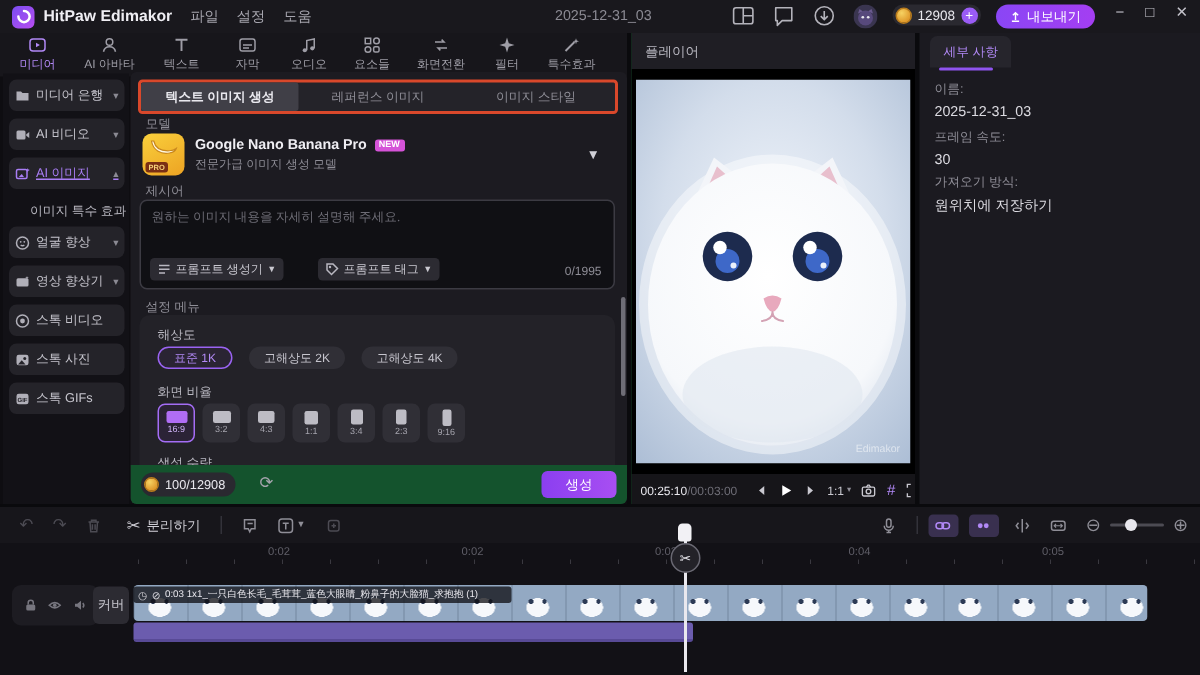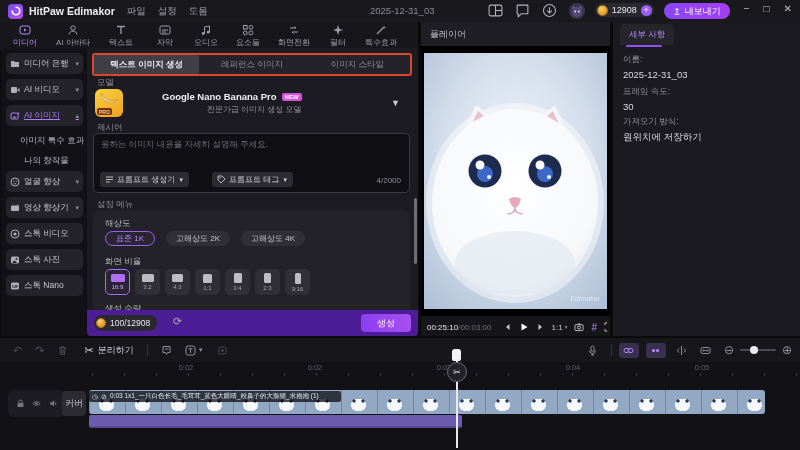--- a/index.html
+++ b/index.html
@@ -44,59 +44,59 @@
   .side-pill{margin:0 3px 5px 4px;height:21px;background:#242329;border-radius:5px;display:flex;align-items:center;
              padding:0 4px;font-size:8.5px;color:#c6c5cd;}
   .side-pill svg{width:10px;height:10px;margin-right:4px;flex:none;color:#b0afb8;}
   .side-pill .cap{margin-left:auto;font-size:7px;color:#8b8a93;}
   .side-pill.active{color:#a97ef5;text-decoration:underline;}
   .side-pill.active svg{color:#a97ef5;}
   .side-sub{font-size:8.5px;color:#b9b8c1;padding:4px 0 4px 22px;}
   .side-sub.selected{color:#a97ef5;}
 
   
-  .genpanel{left:87px;top:48px;width:331px;height:288px;background:#1c1b21;border-radius:4px;overflow:hidden;text-align:right;}
+  .genpanel{left:87px;top:48px;width:331px;height:288px;background:#1c1b21;border-radius:4px;overflow:hidden;}
   .tabs-wrap{position:absolute;left:5px;top:5px;width:316px;height:19px;border:2px solid #d9482b;border-radius:3px;
              background:#242329;display:flex;}
   .tab{flex:1;display:flex;align-items:center;justify-content:center;font-size:8.5px;color:#8f8e97;}
   .tab.selected{background:#403f47;color:#e9e8ee;border-radius:2px;font-weight:bold;}
   .sec-label{font-size:8.5px;color:#8f8e97;}
   .model-row{position:absolute;left:8px;top:39px;width:313px;height:32px;display:flex;align-items:center;}
   .model-ico{width:28px;height:28px;border-radius:6px;background:linear-gradient(150deg,#f9d03c,#eda323);
              position:relative;flex:none;}
   .model-ico .banana{position:absolute;left:4px;top:3px;width:20px;height:14px;}
   .model-ico .pro{position:absolute;left:2px;bottom:2px;background:#7a2f14;color:#f7d27a;font-size:5px;
                   padding:0.5px 2px;border-radius:2px;font-weight:bold;}
   .model-meta{margin-left:7px;}
-  .model-name{font-size:9.5px;font-weight:bold;color:#efeef3;display:flex;align-items:center;margin-left:32px;}
+  .model-name{font-size:9.5px;font-weight:bold;color:#efeef3;display:flex;align-items:center;}
   .newbadge{background:#d553d8;color:#fff;font-size:6px;font-weight:bold;border-radius:2px;
             padding:1px 3px;margin-left:5px;}
   .model-desc{font-size:8px;color:#8f8e97;margin-top:2px;}
   .caret{color:#cfcfd6;font-size:9px;}
   .prompt-box{position:absolute;left:6px;top:85px;width:317px;height:60px;background:#101014;
               border:1px solid #3c3b43;border-radius:5px;box-sizing:border-box;}
-  .prompt-ph{position:absolute;left:7px;top:5px;font-size:8.5px;color:#6d6c75;}
+  .prompt-ph{position:absolute;left:7px;top:5px;font-size:8.5px;color:#6d6c75;font-family:Liberation Serif, serif;}
   .prompt-btn{position:absolute;bottom:5px;height:15px;background:#2c2b32;border-radius:3px;display:flex;
               align-items:center;padding:0 5px;font-size:8px;color:#c9c8d0;}
   .prompt-btn svg{width:9px;height:9px;margin-right:3px;color:#b9b8c1;}
   .prompt-cnt{position:absolute;right:8px;bottom:7px;font-size:8px;color:#8f8e97;}
   .settings-card{position:absolute;left:6px;top:162px;width:317px;height:140px;background:#232228;border-radius:7px;}
   .resbtn{height:15px;border-radius:8px;background:#302f36;display:flex;align-items:center;justify-content:center;
           font-size:8px;color:#c6c5cd;padding:0 10px;margin-right:11px;}
   .resbtn.selected{background:#2a2433;border:1px solid #9a63f2;color:#b289f7;box-sizing:border-box;}
   .ratio{width:25px;height:26px;border-radius:5px;background:#302f36;margin-right:5px;display:flex;
          flex-direction:column;align-items:center;justify-content:center;}
   .ratio .shape{background:#bdbcc4;border-radius:1.5px;}
   .ratio .rl{font-size:6px;color:#a5a4ad;margin-top:2px;}
   .ratio.selected{border:1px solid #a46df5;background:#2b2336;box-sizing:border-box;}
   .ratio.selected .shape{background:#b06df5;}
   .ratio.selected .rl{color:#cfb4f8;}
   .qtybtn{width:38px;height:14px;border-radius:5px;background:#302f36;margin-right:8px;}
   .qtybtn.selected{border:1px solid #9a63f2;box-sizing:border-box;background:#2a2433;}
-  .gen-footer{position:absolute;left:0;bottom:0;width:331px;height:26px;background:#4c1d95;z-index:5;}
+  .gen-footer{position:absolute;left:0;bottom:0;width:331px;height:26px;background:#14532d;z-index:5;}
   .costpill{position:absolute;left:7px;top:5px;height:16px;background:#2a2930;border-radius:9px;
             display:flex;align-items:center;padding:0 7px 0 2px;}
   .costnum{font-size:8.5px;color:#e9e8ee;margin-left:4px;}
   .refresh{position:absolute;left:86px;top:5px;font-size:11px;color:#a5a4ad;}
   .genbtn{position:absolute;right:7px;top:4px;width:50px;height:18px;border-radius:4px;
           background:linear-gradient(90deg,#8b3ff0,#a84ef2);color:#fff;font-size:9px;
           display:flex;align-items:center;justify-content:center;}
   .scrollbar{position:absolute;right:1px;top:150px;width:3px;height:66px;background:#6e6d76;border-radius:2px;}
 
   
@@ -312,21 +312,20 @@
     <div class="side-pill active">
       <svg viewBox="0 0 10 10">
           <rect x="1" y="2" width="7" height="6" rx="1" fill="none" stroke="currentColor"></rect>
           <path d="M2.5 7 4.5 5l1.5 2z" fill="currentColor"></path>
           <path d="M8.5 1l.4 1 1 .4-1 .4-.4 1-.4-1-1-.4 1-.4z" fill="currentColor"></path>
         </svg>
       <span>AI 이미지</span>
         <span class="cap">▴</span>
     </div>
     <div class="side-sub" style="padding-left:18px;white-space:nowrap;">이미지 특수 효과</div>
-    <div class="side-sub">나의 창작물</div>
     <div class="side-pill">
       <svg viewBox="0 0 10 10">
           <circle cx="5" cy="5" r="4" fill="none" stroke="currentColor"></circle>
           <circle cx="3.8" cy="4.2" r=".6" fill="currentColor"></circle>
           <circle cx="6.2" cy="4.2" r=".6" fill="currentColor"></circle>
           <path d="M3.8 6.3c.8.7 1.6.7 2.4 0" fill="none" stroke="currentColor"></path>
         </svg>
       <span>얼굴 향상</span>
         <span class="cap">▾</span>
     </div>
@@ -351,21 +350,21 @@
           <circle cx="6.5" cy="4" r="1" fill="#242329"></circle>
           <path d="M2 8 4.5 5.2 7 8z" fill="#242329"></path>
         </svg>
       <span>스톡 사진</span>
     </div>
     <div class="side-pill">
       <svg viewBox="0 0 10 10">
           <rect x="1" y="1.5" width="8" height="7" rx="1.5" fill="currentColor"></rect>
           <text x="5" y="6.8" font-size="4" text-anchor="middle" fill="#242329" font-family="sans-serif" font-weight="bold">GIF</text>
         </svg>
-      <span>스톡 Nano</span>
+      <span>스톡 GIFs</span>
     </div>
   </div>
 
   <div class="abs genpanel">
     <div class="tabs-wrap">
       <div class="tab selected">텍스트 이미지 생성</div>
       <div class="tab">레퍼런스 이미지</div>
       <div class="tab">이미지 스타일</div>
     </div>
 
@@ -400,21 +399,21 @@
         <span style="margin-left:3px;font-size:6px;">▼</span>
       </div>
       <div class="prompt-btn" style="left:118px;">
         <svg viewBox="0 0 9 9">
             <path d="M1 1h4l3 3-4 4-3-3z" fill="none" stroke="currentColor"></path>
             <circle cx="3" cy="3" r=".8" fill="currentColor"></circle>
           </svg>
         <span>프롬프트 태그</span>
         <span style="margin-left:3px;font-size:6px;">▼</span>
       </div>
-      <div class="prompt-cnt">4/2000</div>
+      <div class="prompt-cnt">0/1995</div>
     </div>
 
     <div class="abs sec-label" style="left:10px;top:151px;">설정 메뉴</div>
 
     <div class="settings-card">
       <div class="abs sec-label" style="left:12px;top:8px;color:#b9b8c1;">해상도</div>
       <div class="abs row" style="left:12px;top:21px;">
         <div class="resbtn selected">표준 1K</div>
         <div class="resbtn">고해상도 2K</div>
         <div class="resbtn">고해상도 4K</div>

